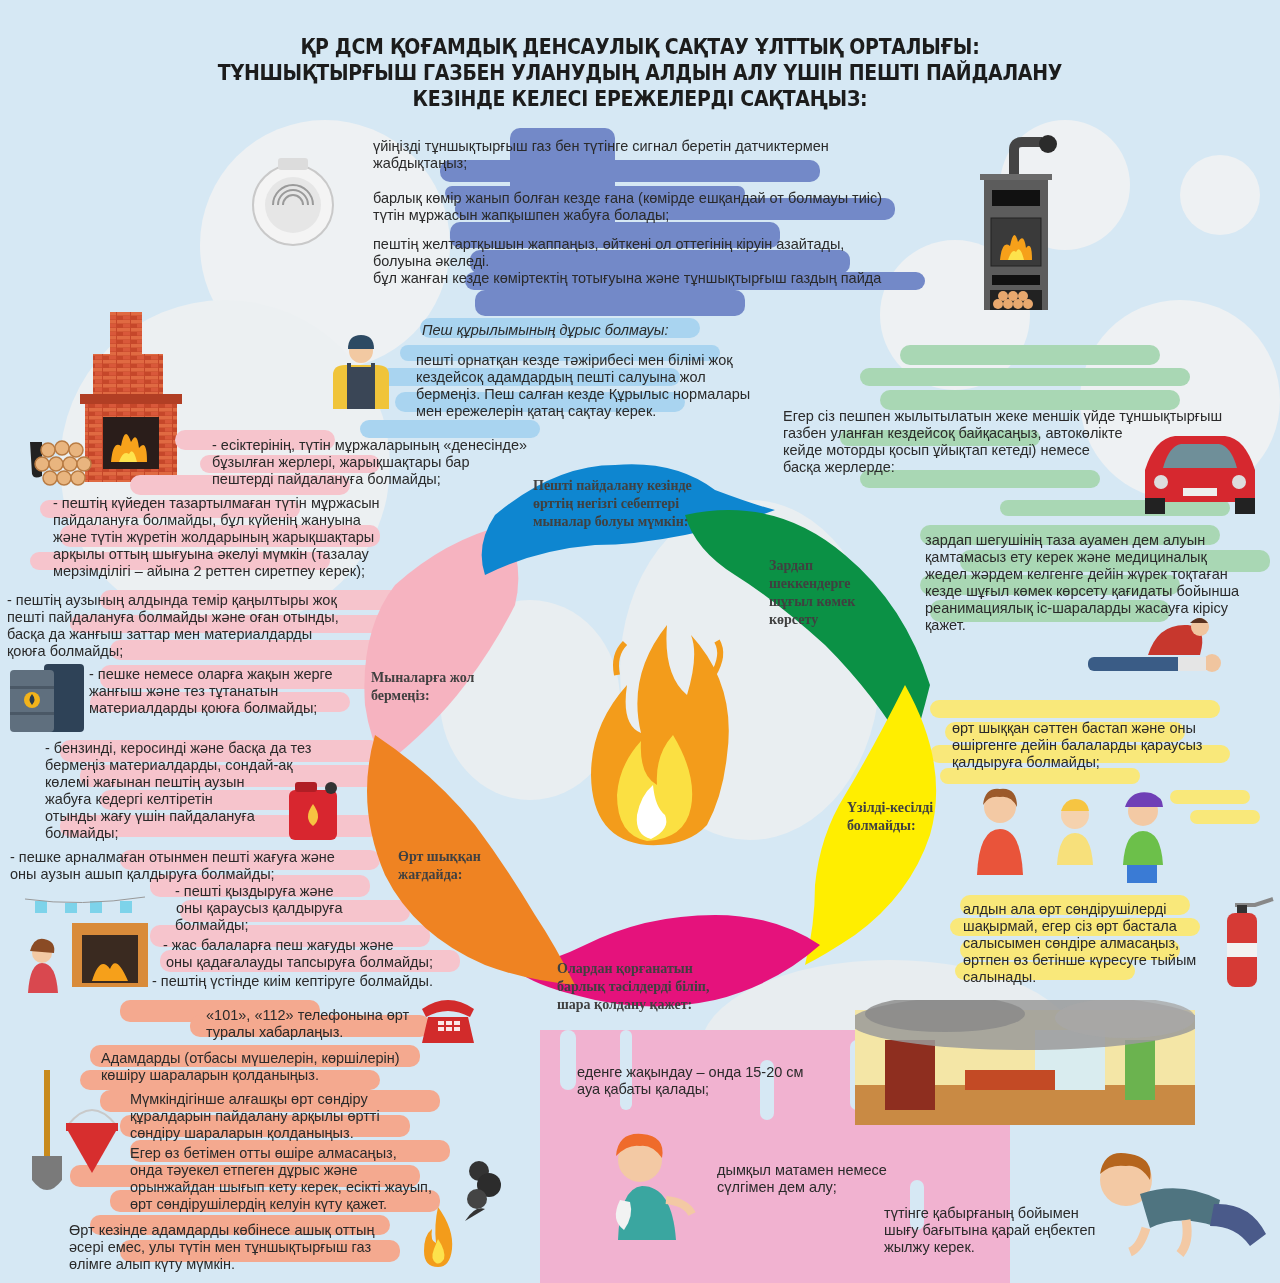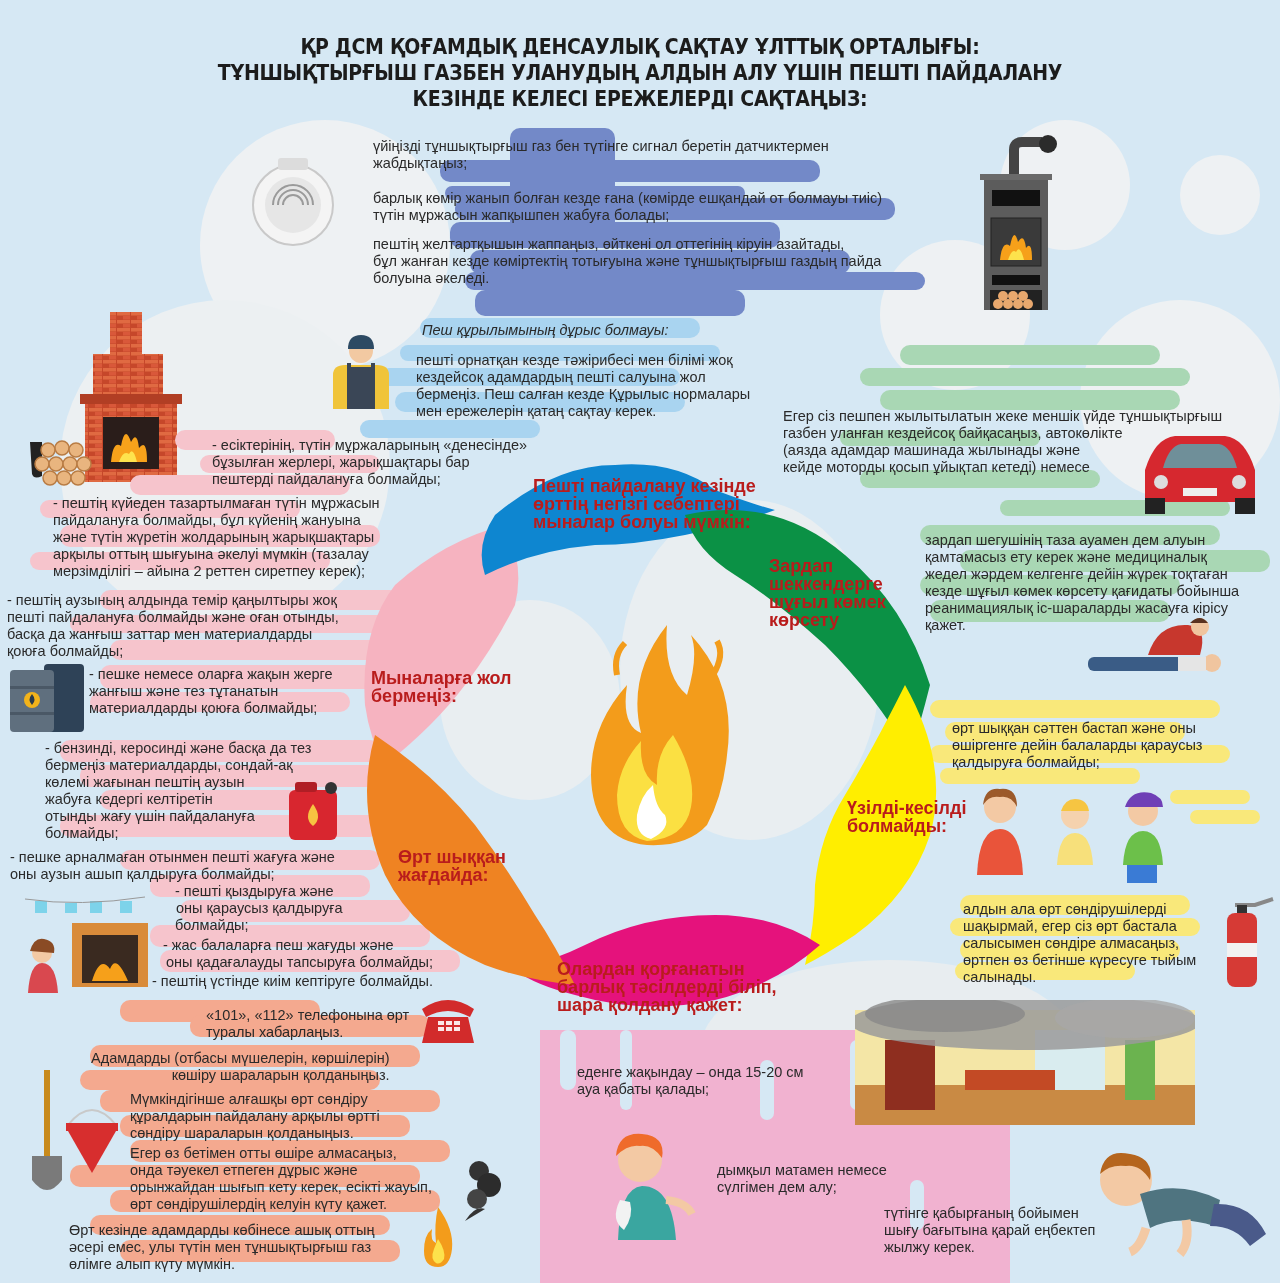--- a/index.html
+++ b/index.html
@@ -23,22 +23,22 @@
   .txt .gap { height: 14px; }
   .stroke { position: absolute; border-radius: 10px; }
   .blue-s { background: #7389c8; }
   .lb-s { background: #a9d4f0; }
   .green-s { background: #a9d7b4; }
   .pink-s { background: #f6c4cc; }
   .yellow-s { background: #f9e87a; }
   .salmon-s { background: #f4a98f; }
   .magenta-s { background: #f1b2d0; }
   .petal-label {
-    position: absolute; font-family: Liberation Sans, sans-serif; font-weight: bold;
-    font-size: 18px; line-height: 18px; color: #b91c1c; white-space: nowrap;
+    position: absolute; font-family: Liberation Serif, serif; font-weight: bold;
+    font-size: 14px; line-height: 18px; color: #404040; white-space: nowrap;
   }
   .italic { font-style: italic; }
   svg { display: block; }
 </style>
 </head>
 <body>
 
 <div class="bubble" style="left:200px;top:120px;width:250px;height:250px;"></div>
 <div class="bubble" style="left:60px;top:300px;width:330px;height:330px;background:#ecf0f2;"></div>
 <div class="bubble" style="left:1000px;top:120px;width:130px;height:130px;"></div>
@@ -70,22 +70,22 @@
 <div class="stroke lb-s" style="left:360px;top:420px;width:180px;height:18px;"></div>
 
 <div class="txt" style="left:373px;top:138px;">
   <p>үйіңізді тұншықтырғыш газ бен түтінге сигнал беретін датчиктермен</p>
   <p>жабдықтаңыз;</p>
   <div class="gap" style="height:18px;"></div>
   <p>барлық көмір жанып болған кезде ғана (көмірде ешқандай от болмауы тиіс)</p>
   <p>түтін мұржасын жапқышпен жабуға болады;</p>
   <div class="gap" style="height:12px;"></div>
   <p>пештің желтартқышын жаппаңыз, өйткені ол оттегінің кіруін азайтады,</p>
+  <p>болуына әкеледі.</p>
   <p>бұл жанған кезде көміртектің тотығуына және тұншықтырғыш газдың пайда</p>
-  <p>болуына әкеледі.</p>
 </div>
 
 <div class="txt" style="left:422px;top:322px;">
   <p class="italic">Пеш құрылымының дұрыс болмауы:</p>
 </div>
 <div class="txt" style="left:416px;top:352px;">
   <p>пешті орнатқан кезде тәжірибесі мен білімі жоқ</p>
   <p>кездейсоқ адамдардың пешті салуына жол</p>
   <p>бермеңіз. Пеш салған кезде Құрылыс нормалары</p>
   <p>мен ережелерін қатаң сақтау керек.</p>
@@ -180,22 +180,22 @@
 <div class="stroke green-s" style="left:860px;top:470px;width:240px;height:18px;"></div>
 <div class="stroke green-s" style="left:1000px;top:500px;width:230px;height:16px;"></div>
 <div class="stroke green-s" style="left:920px;top:525px;width:300px;height:20px;"></div>
 <div class="stroke green-s" style="left:960px;top:550px;width:310px;height:22px;"></div>
 <div class="stroke green-s" style="left:920px;top:575px;width:260px;height:20px;"></div>
 <div class="stroke green-s" style="left:930px;top:600px;width:240px;height:22px;"></div>
 
 <div class="txt" style="left:783px;top:408px;">
   <p>Егер сіз пешпен жылытылатын жеке меншік үйде тұншықтырғыш</p>
   <p>газбен уланған кездейсоқ байқасаңыз, автокөлікте</p>
-  <p>(аязда адамдар машинада жылынады және</p>
   <p>кейде моторды қосып ұйықтап кетеді) немесе</p>
+  <p>басқа жерлерде:</p>
 </div>
 
 <div class="abs" style="left:1135px;top:430px;">
   <svg width="130" height="85" viewBox="0 0 130 85">
     <path d="M10 40 Q20 8 40 6 H90 Q110 8 120 40 V72 H10Z" fill="#d6282f"></path>
     <path d="M28 38 Q34 16 46 14 H84 Q96 16 102 38Z" fill="#6f8f99"></path>
     <rect x="10" y="68" width="20" height="16" fill="#222"></rect>
       <rect x="100" y="68" width="20" height="16" fill="#222"></rect>
     <circle cx="26" cy="52" r="7" fill="#ddd"></circle>
       <circle cx="104" cy="52" r="7" fill="#ddd"></circle>
@@ -406,21 +406,21 @@
         <rect x="20" y="26" width="6" height="4"></rect>
         <rect x="28" y="26" width="6" height="4"></rect>
         <rect x="36" y="26" width="6" height="4"></rect>
         <rect x="20" y="32" width="6" height="4"></rect>
         <rect x="28" y="32" width="6" height="4"></rect>
         <rect x="36" y="32" width="6" height="4"></rect>
       </g>
   </svg>
 </div>
 
-<div class="txt" style="left:91px;top:1050px;text-align:right;">
+<div class="txt" style="left:101px;top:1050px;">
   <p>Адамдарды (отбасы мүшелерін, көршілерін)</p>
   <p>көшіру  шараларын қолданыңыз.</p>
 </div>
 <div class="txt" style="left:130px;top:1091px;">
   <p>Мүмкіндігінше алғашқы өрт сөндіру</p>
   <p>құралдарын пайдалану арқылы өртті</p>
   <p>сөндіру шараларын қолданыңыз.</p>
 </div>
 <div class="txt" style="left:130px;top:1145px;">
   <p>Егер өз бетімен отты өшіре алмасаңыз,</p>

